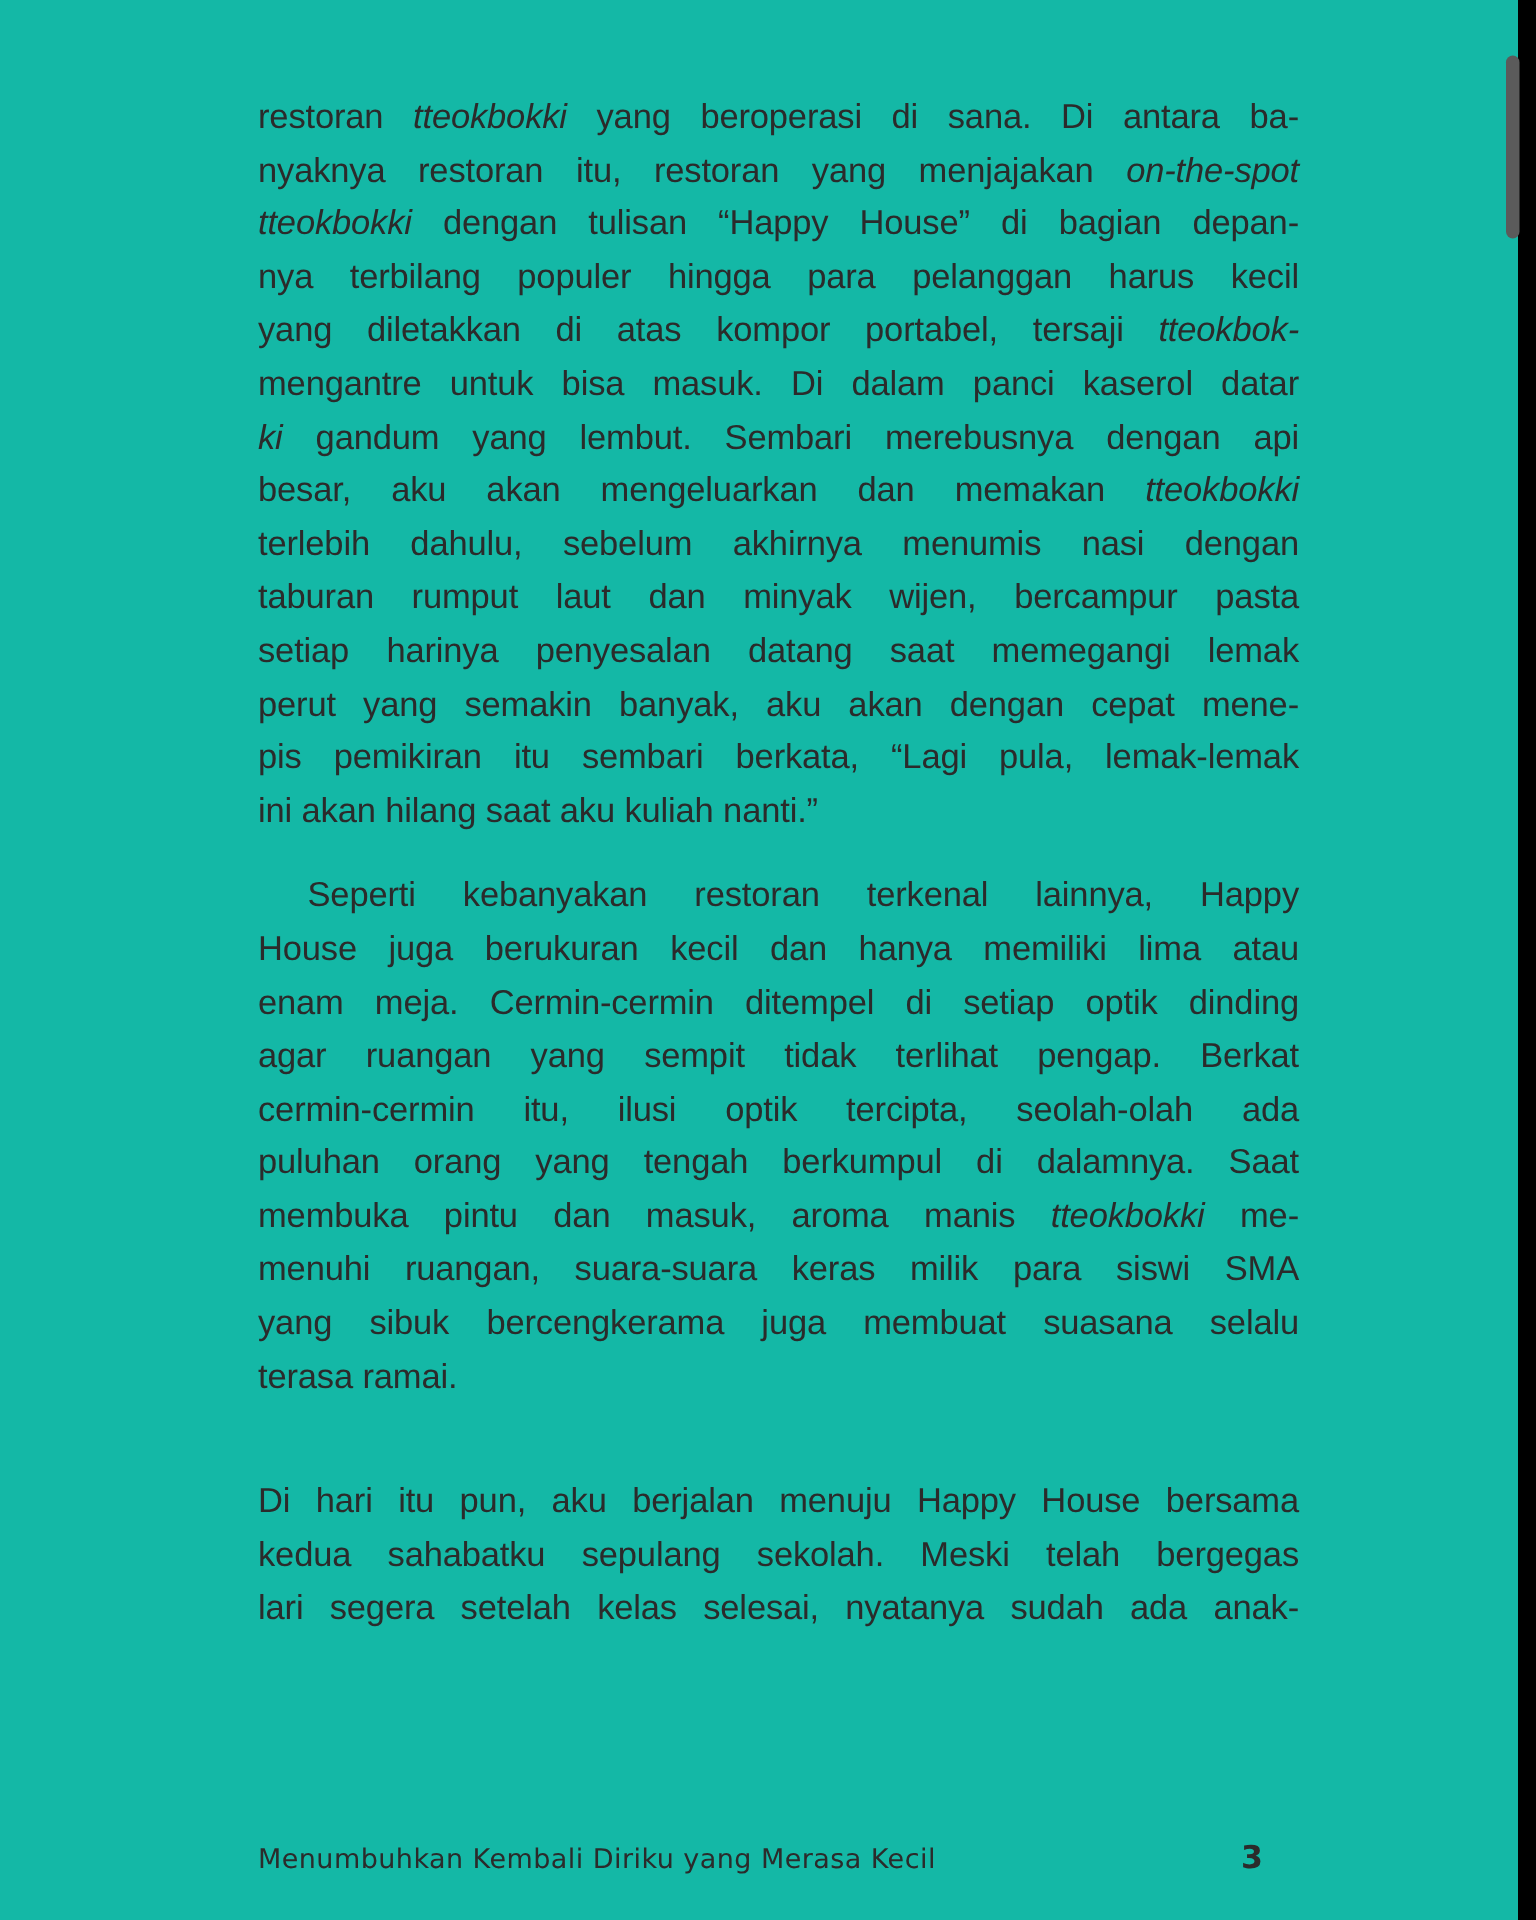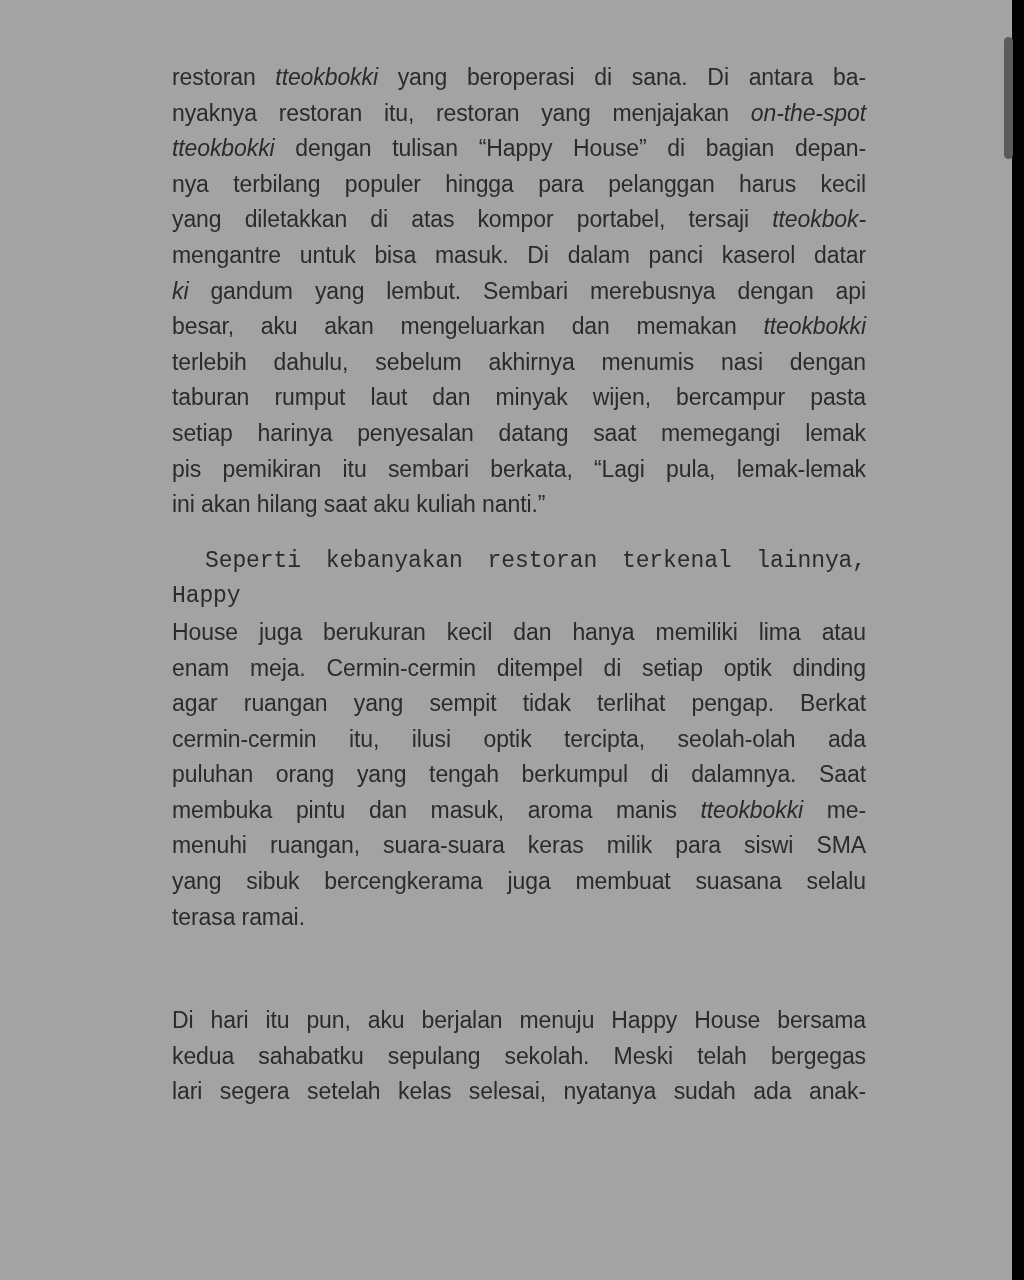--- a/index.html
+++ b/index.html
@@ -20,21 +20,21 @@
     top: 60px;
     width: 694px;
     color: #2b2b2b;
     font-size: 23px;
     line-height: 35.6px;
     letter-spacing: -0.1px;
   }
   .paragraph { margin: 0; }
   .line { text-align: justify; }
   .line.justify { text-align-last: justify; }
-  .line.indent { text-indent: 33px; font-family: Liberation Mono, monospace; }
+  .line.indent { text-indent: 33px; }
   .line em { font-style: italic; }
 
   
   .footer {
     position: absolute;
     left: 172px;
     top: 1226px;
     width: 694px;
     display: flex;
     justify-content: space-between;
@@ -68,55 +68,60 @@
     top: 37px;
     width: 9px;
     height: 122px;
     border-radius: 5px;
     background: #5b5b5b;
   }
 </style>
 </head>
 <body>
 
-<div class="screen" style="background: #a3a3a3;">
+<div class="screen" style="background: #14b8a6;">
 
   <div class="text-column" style="color: rgb(43, 43, 43);">
       <div class="paragraph" style="margin-top: 0px;">
         <div class="line justify"><span>restoran </span><em>tteokbokki</em><span> yang beroperasi di sana. Di antara ba-</span></div>
         <div class="line justify"><span>nyaknya restoran itu, restoran yang menjajakan </span><em>on-the-spot</em></div>
         <div class="line justify"><em>tteokbokki</em><span> dengan tulisan “Happy House” di bagian depan-</span></div>
         <div class="line justify"><span>nya terbilang populer hingga para pelanggan harus kecil</span></div>
         <div class="line justify"><span>yang diletakkan di atas kompor portabel, tersaji </span><em>tteokbok-</em></div>
         <div class="line justify"><span>mengantre untuk bisa masuk. Di dalam panci kaserol datar</span></div>
         <div class="line justify"><em>ki</em><span> gandum yang lembut. Sembari merebusnya dengan api</span></div>
         <div class="line justify"><span>besar, aku akan mengeluarkan dan memakan </span><em>tteokbokki</em></div>
         <div class="line justify"><span>terlebih dahulu, sebelum akhirnya menumis nasi dengan</span></div>
         <div class="line justify"><span>taburan rumput laut dan minyak wijen, bercampur pasta</span></div>
         <div class="line justify"><span>setiap harinya penyesalan datang saat memegangi lemak</span></div>
+        <div class="line justify"><span>perut yang semakin banyak, aku akan dengan cepat mene-</span></div>
         <div class="line justify"><span>pis pemikiran itu sembari berkata, “Lagi pula, lemak-lemak</span></div>
         <div class="line"><span>ini akan hilang saat aku kuliah nanti.”</span></div>
       </div>
       <div class="paragraph" style="margin-top: 21px;">
         <div class="line justify indent"><span>Seperti kebanyakan restoran terkenal lainnya, Happy</span></div>
         <div class="line justify"><span>House juga berukuran kecil dan hanya memiliki lima atau</span></div>
         <div class="line justify"><span>enam meja. Cermin-cermin ditempel di setiap optik dinding</span></div>
         <div class="line justify"><span>agar ruangan yang sempit tidak terlihat pengap. Berkat</span></div>
         <div class="line justify"><span>cermin-cermin itu, ilusi optik tercipta, seolah-olah ada</span></div>
         <div class="line justify"><span>puluhan orang yang tengah berkumpul di dalamnya. Saat</span></div>
         <div class="line justify"><span>membuka pintu dan masuk, aroma manis </span><em>tteokbokki</em><span> me-</span></div>
         <div class="line justify"><span>menuhi ruangan, suara-suara keras milik para siswi SMA</span></div>
         <div class="line justify"><span>yang sibuk bercengkerama juga membuat suasana selalu</span></div>
         <div class="line"><span>terasa ramai.</span></div>
       </div>
-      <div class="paragraph" style="margin-top: 68px;">
+      <div class="paragraph" style="margin-top: 48px;">
         <div class="line justify"><span>Di hari itu pun, aku berjalan menuju Happy House bersama</span></div>
         <div class="line justify"><span>kedua sahabatku sepulang sekolah. Meski telah bergegas</span></div>
         <div class="line justify"><span>lari segera setelah kelas selesai, nyatanya sudah ada anak-</span></div>
       </div>
     </div>
 
+  <div class="footer" style="color: rgb(43, 43, 43);">
+    <span class="footer-title">Menumbuhkan Kembali Diriku yang Merasa Kecil</span>
+    <span class="footer-page">3</span>
+  </div>
 
   <div class="edge-strip" style="background: rgb(0, 0, 0);"></div>
 
   <div class="scroll-thumb" style="background: rgb(91, 91, 91);"></div>
 
 </div>
 
 </body></html>

